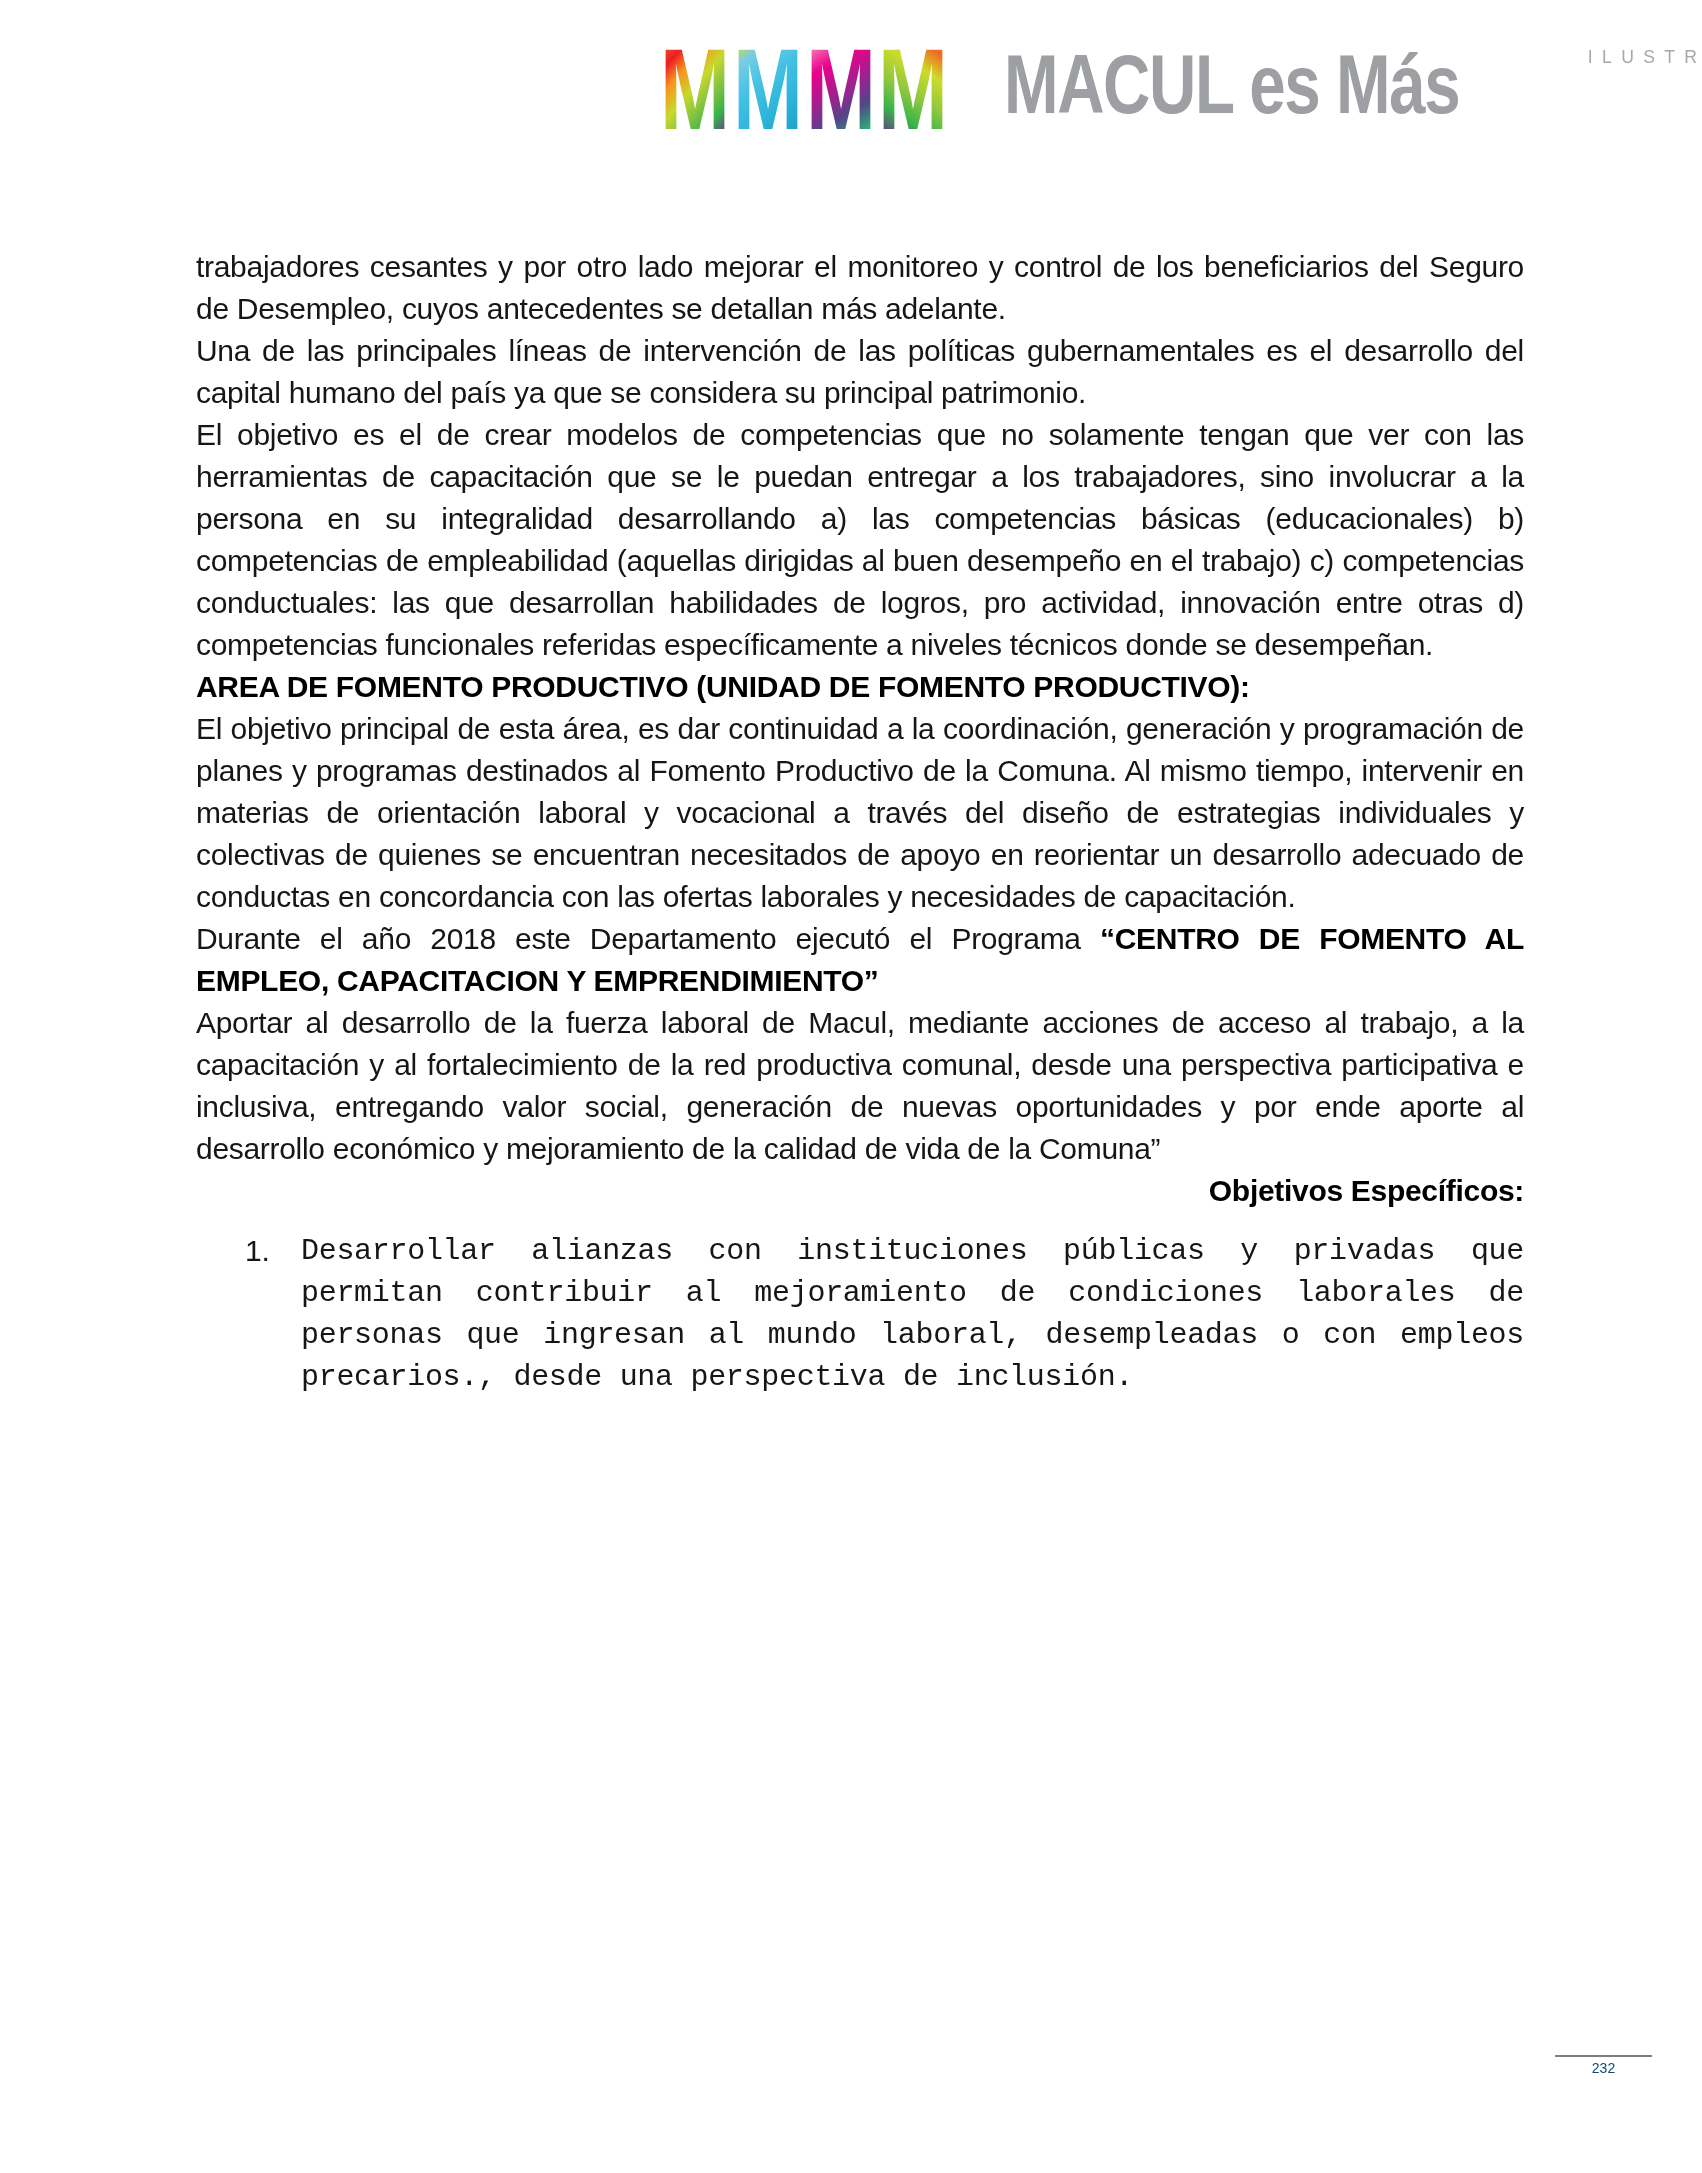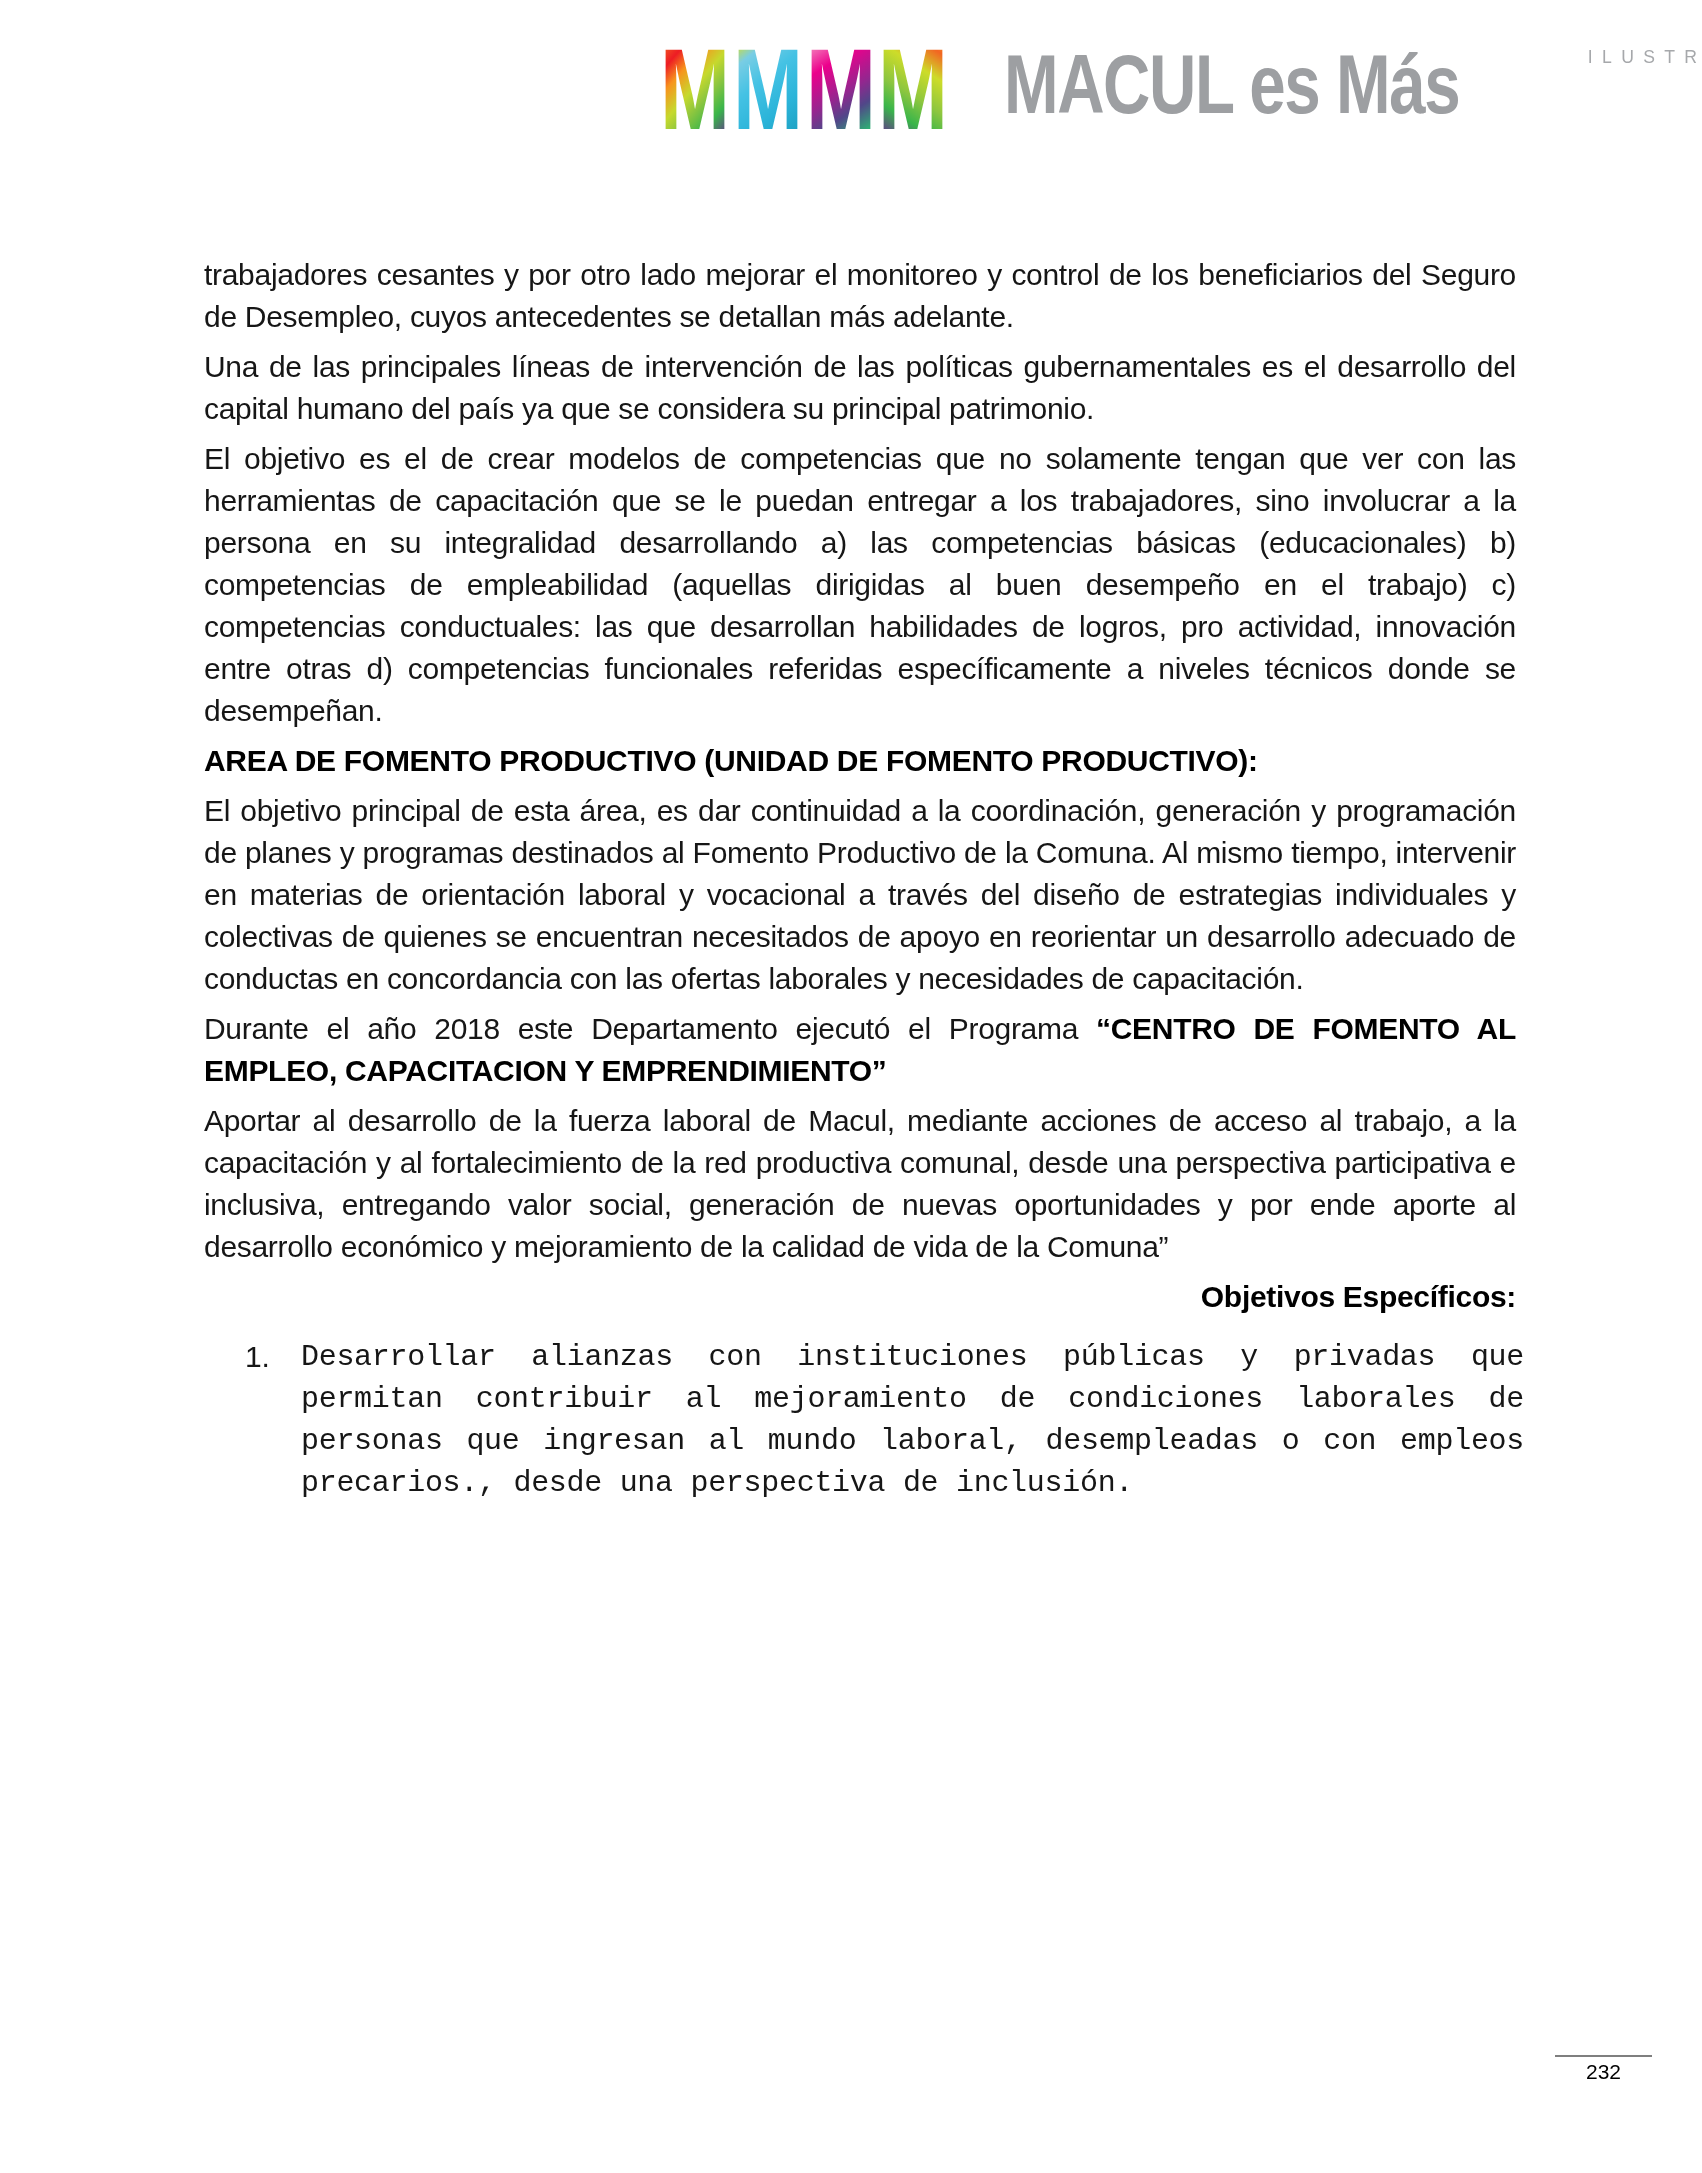--- a/index.html
+++ b/index.html
@@ -63,21 +63,21 @@
   
   .content{
     position:absolute;
     left:196px;
     top:246px;
     width:1328px;
     font-size:30px;
     line-height:42px;
     letter-spacing:-0.3px;
   }
-  .content p,.content h2{margin:8px;padding:0;}
+  .content p,.content h2{margin:0;padding:0;}
   .para{text-align:justify;}
   .heading{
     font-size:30px;
     font-weight:bold;
     color:#000;
     text-align:left;
   }
   .h1{margin-top:99px;margin-bottom:17.6px;}
   .p2{margin-top:0;}
   .p3{margin-top:23px;}
@@ -95,22 +95,22 @@
 
   
   .footer{
     position:absolute;
     top:2055px;
     left:1555px;
     width:97px;
     border-top:2.6px solid #7f7f7f;
     text-align:center;
     padding-top:2.6px;
-    font-size:21px;
-    color:#000000;
+    font-size:14px;
+    color:#0c4a6e;
   }
 </style>
 </head>
 <body>
 
 <div class="page">
 
   <div class="logo">
     <div class="logo-ms">
       <span class="logo-m m1">M</span>

